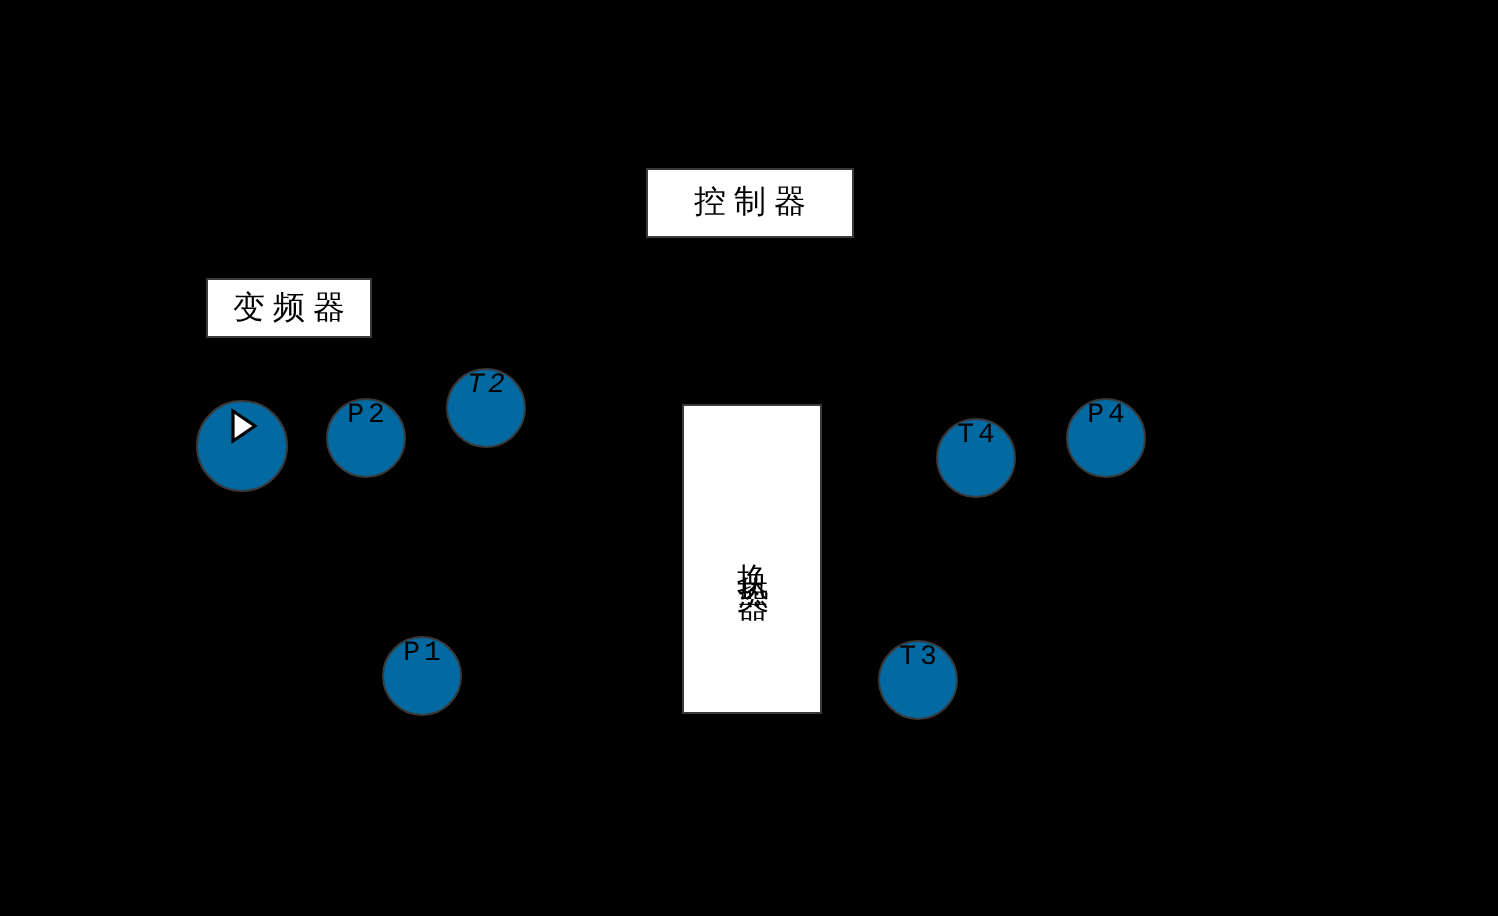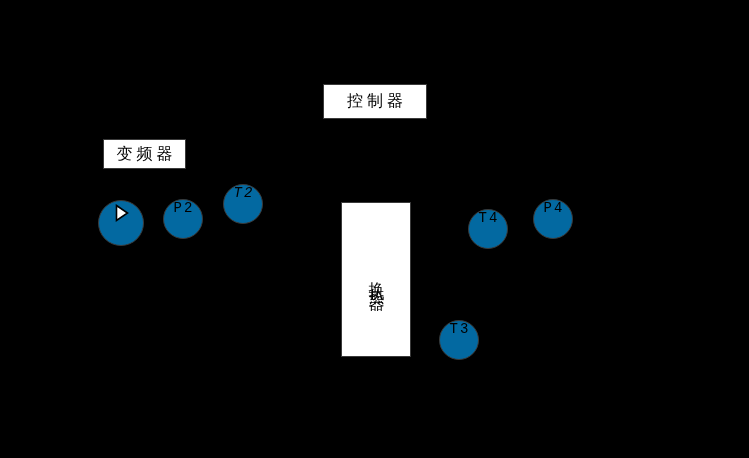--- a/index.html
+++ b/index.html
@@ -106,18 +106,21 @@
     <span>T2</span>
   </div>
 
   <div class="circle sensor s-t4">
     <span>T4</span>
   </div>
   <div class="circle sensor s-p4">
     <span>P4</span>
   </div>
 
+  <div class="circle sensor s-p1">
+    <span>P1</span>
+  </div>
 
   <div class="circle sensor s-t3">
     <span>T3</span>
   </div>
 
 </div>
 
 </body></html>

